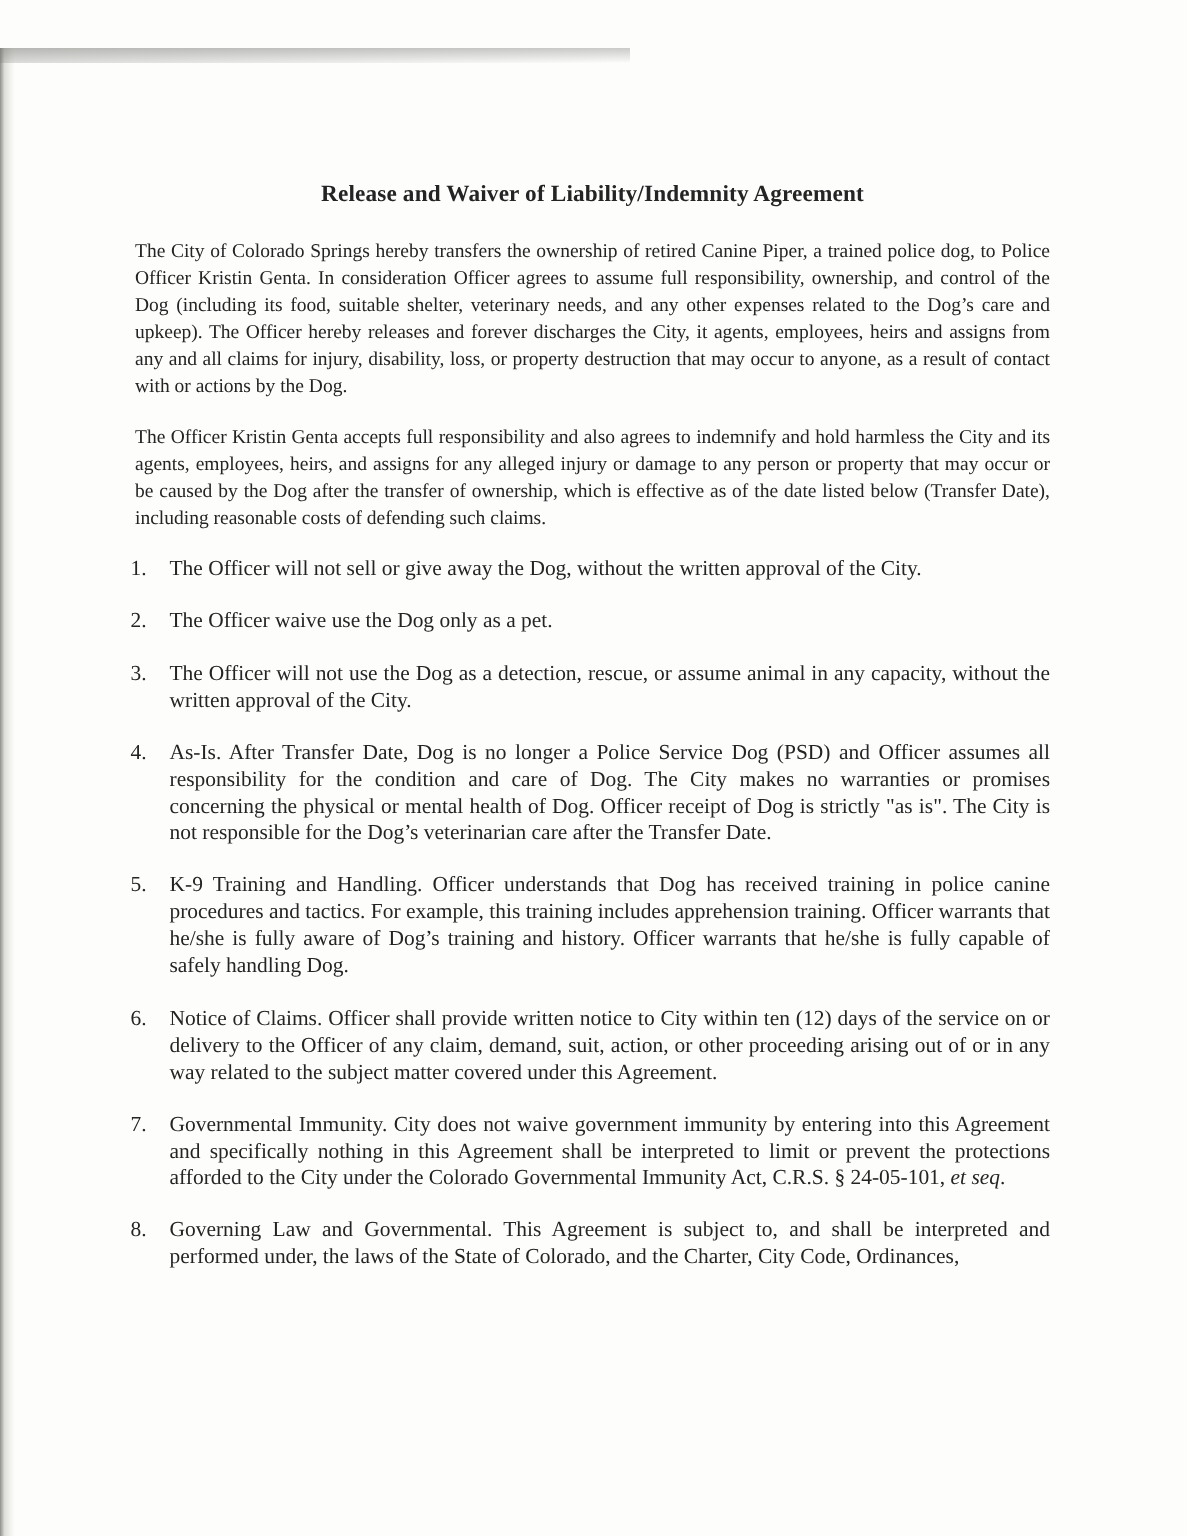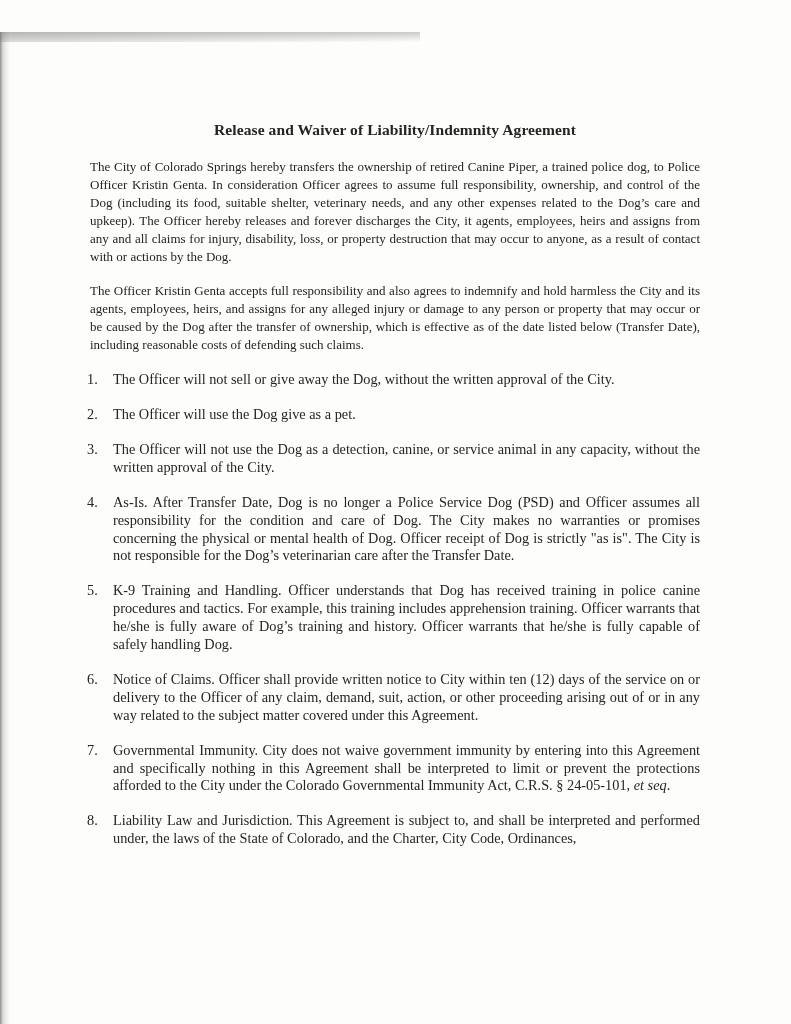--- a/index.html
+++ b/index.html
@@ -82,26 +82,26 @@
 
   <div class="list">
 
     <div class="item">
       <span class="num">1.</span>
       <span class="itext"><span class="u"></span><span>The Officer will not sell or give away the Dog, without the written approval of the City.</span><span class="it"></span><span></span></span>
     </div>
 
     <div class="item">
       <span class="num">2.</span>
-      <span class="itext"><span class="u"></span><span>The Officer will use the Dog give as a pet.</span><span class="it"></span><span></span></span>
+      <span class="itext"><span class="u"></span><span>The Officer waive use the Dog only as a pet.</span><span class="it"></span><span></span></span>
     </div>
 
     <div class="item">
       <span class="num">3.</span>
-      <span class="itext"><span class="u"></span><span>The Officer will not use the Dog as a detection, canine, or service animal in any capacity, without the written approval of the City.</span><span class="it"></span><span></span></span>
+      <span class="itext"><span class="u"></span><span>The Officer will not use the Dog as a detection, rescue, or assume animal in any capacity, without the written approval of the City.</span><span class="it"></span><span></span></span>
     </div>
 
     <div class="item">
       <span class="num">4.</span>
       <span class="itext"><span class="u">As-Is</span><span>.  After Transfer Date, Dog is no longer a Police Service Dog (PSD) and Officer assumes all responsibility for the condition and care of Dog. The City makes no warranties or promises concerning the physical or mental health of Dog.  Officer receipt of Dog is strictly "as is".  The City is not responsible for the Dog’s veterinarian care after the Transfer Date.</span><span class="it"></span><span></span></span>
     </div>
 
     <div class="item">
       <span class="num">5.</span>
       <span class="itext"><span class="u">K-9 Training and Handling</span><span>.  Officer understands that Dog has received training in police canine procedures and tactics.  For example, this training includes apprehension training. Officer warrants that he/she is fully aware of Dog’s training and history.  Officer warrants that he/she is fully capable of safely handling Dog.</span><span class="it"></span><span></span></span>
@@ -112,17 +112,17 @@
       <span class="itext"><span class="u">Notice of Claims</span><span>.  Officer shall provide written notice to City within ten (12) days of the service on or delivery to the Officer of any claim, demand, suit, action, or other proceeding arising out of or in any way related to the subject matter covered under this Agreement.</span><span class="it"></span><span></span></span>
     </div>
 
     <div class="item">
       <span class="num">7.</span>
       <span class="itext"><span class="u">Governmental Immunity</span><span>.  City does not waive government immunity by entering into this Agreement and specifically nothing in this Agreement shall be interpreted to limit or prevent the protections afforded to the City under the Colorado Governmental Immunity Act, C.R.S. § 24-05-101, </span><span class="it">et seq</span><span>.</span></span>
     </div>
 
     <div class="item">
       <span class="num">8.</span>
-      <span class="itext"><span class="u">Liability Law and Jurisdiction</span><span>.  This Agreement is subject to, and shall be interpreted and performed under, the laws of the State of Colorado, and the Charter, City Code, Ordinances,</span><span class="it"></span><span></span></span>
+      <span class="itext"><span class="u">Governing Law and Governmental</span><span>.  This Agreement is subject to, and shall be interpreted and performed under, the laws of the State of Colorado, and the Charter, City Code, Ordinances,</span><span class="it"></span><span></span></span>
     </div>
 
   </div>
 </div>
 
 </body></html>

